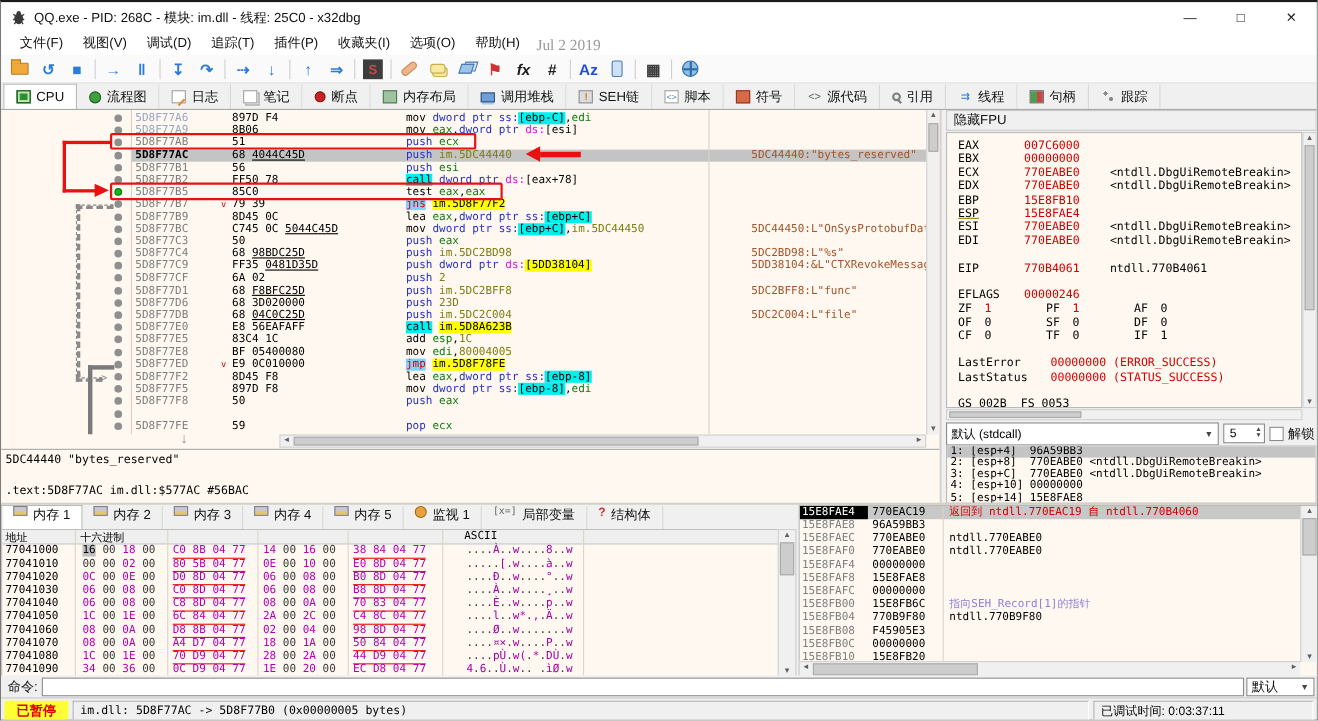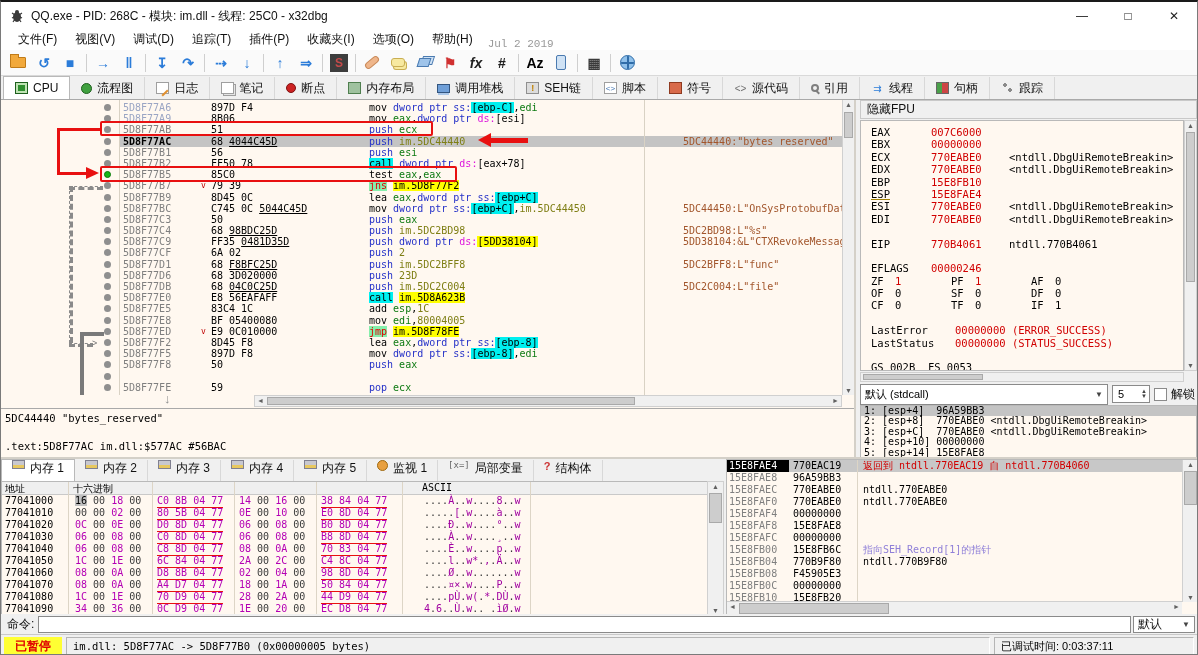--- a/index.html
+++ b/index.html
@@ -9,21 +9,21 @@
   .mono{font-family:"DejaVu Sans Mono",monospace;}
 
   
   #titlebar{position:absolute;left:0;top:0;width:100%;height:28px;background:#fff;display:flex;align-items:center;padding-left:8px;}
   #apptitle{font-size:12px;color:#111;margin-left:6px;}
   #wctrls{position:absolute;right:0;top:0;height:28px;display:flex;}
   .wbtn{width:46px;height:28px;display:flex;align-items:center;justify-content:center;font-size:12px;color:#222;}
   
   #menubar{position:absolute;left:0;top:28px;width:100%;height:20px;background:#fff;display:flex;align-items:flex-end;padding-left:8px;font-size:12px;color:#111;}
   .menu-item{padding:2px 9px;}
-  #menudate{color:#999;margin-left:6px;font-family:Liberation Mono, monospace;font-size:11px;}
+  #menudate{color:#999;margin-left:6px;font-family:Liberation Serif, serif;font-size:14px;}
   
   #toolbar{position:absolute;left:0;top:48px;width:100%;height:26px;background:#fafafa;border-bottom:1px solid #d9d9d9;display:flex;align-items:center;padding-left:4px;}
   .tbtn{width:24px;height:22px;display:flex;align-items:center;justify-content:center;margin:0 1px;font-size:14px;font-weight:bold;}
   .tsep{width:1px;height:18px;background:#cfcfcf;margin:0 3px;}
   .ic-folder{width:16px;height:11px;background:#f2a93b;border:1px solid #c07b18;border-radius:1px;position:relative;}
   .ic-folder:before{content:"";position:absolute;left:-1px;top:-4px;width:7px;height:3px;background:#f2a93b;border:1px solid #c07b18;border-bottom:none;}
   .ic-dark{width:18px;height:18px;background:#3d3d3d;color:#c34a4a;font-size:12px;display:flex;align-items:center;justify-content:center;font-weight:bold;}
   .ic-band{width:16px;height:7px;background:#efb68b;border:1px solid #c98a5a;border-radius:4px;transform:rotate(-40deg);}
   .ic-bubble{width:14px;height:9px;background:#f7e9a0;border:1px solid #c9ae52;border-radius:3px;box-shadow:2px 3px 0 -1px #f7e9a0,2px 3px 0 0 #c9ae52;}
   .ic-tags{width:12px;height:9px;background:#9fc4ea;border:1px solid #4a7ab0;transform:skewX(-18deg);box-shadow:3px -2px 0 -1px #cfe2f5,3px -2px 0 0 #4a7ab0;}
@@ -64,21 +64,21 @@
   .drow.sel .rowbody{background:#c4c4c4;}
   .c-addr{width:84px;padding-left:4px;color:#7f7f7f;flex:none;}
   .c-addr.lt{color:#9aa5c4;}
   .drow.sel .c-addr{color:#000;font-weight:bold;}
   .c-bytes{width:166px;padding-left:8px;color:#000;flex:none;position:relative;}
   .caret{position:absolute;left:-2px;top:0;color:#c00000;font-size:8px;}
   .c-instr{width:314px;flex:none;}
   .c-com{flex:1;color:#a2552b;overflow:hidden;}
   .tk-k{color:#000;} .tk-b{color:#2632c8;} .tk-g{color:#0e7a12;} .tk-o{color:#7e7e13;}
   .tk-m{color:#dc14dc;} .tk-cy{background:#00f0f0;color:#000;} .tk-yl{background:#ffff00;color:#000;}
-  .tk-jy{background:#86efac;color:#e00000;} .tk-u{text-decoration:underline;}
+  .tk-jy{background:#7dd3fc;color:#e00000;} .tk-u{text-decoration:underline;}
   .jmpline{position:absolute;}
   .dash{border-color:#8a8a8a;border-style:dashed;}
   .solid{border-color:#7a7a7a;border-style:solid;}
   #dvscroll{position:absolute;right:0;top:0;width:12px;height:295px;background:#f0f0f0;border-left:1px solid #d0d0d0;}
   .sthumb{position:absolute;left:1px;right:1px;background:#cdcdcd;border:1px solid #a9a9a9;}
   .sarrow{position:absolute;left:0;width:100%;text-align:center;font-size:7px;color:#606060;}
   #dhscroll{position:absolute;left:253px;right:12px;top:295px;height:12px;background:#f0f0f0;border:1px solid #d0d0d0;}
   .hthumb{position:absolute;top:1px;bottom:1px;background:#cdcdcd;border:1px solid #a9a9a9;}
   .harrow{position:absolute;top:1px;font-size:7px;color:#606060;}
   #dnarrow{position:absolute;left:163px;top:291px;font-size:13px;color:#8f8f8f;}
@@ -258,21 +258,21 @@
         <span style="color: rgb(208, 48, 48);">⚑</span>
       </span>
       <span class="tbtn">
         <span style="color: rgb(32, 32, 32); font-style: italic;">fx</span>
       </span>
       <span class="tbtn">
         <span style="color: rgb(32, 32, 32);">#</span>
       </span>
       <span class="tsep"></span>
       <span class="tbtn">
-        <span style="color: #000000;">Az</span>
+        <span style="color: #1d4ed8;">Az</span>
       </span>
       <span class="tbtn">
         <span class="ic-phone"></span>
       </span>
       <span class="tsep"></span>
       <span class="tbtn">
         <span style="color: rgb(58, 58, 58);">▦</span>
       </span>
       <span class="tsep"></span>
       <span class="tbtn">

